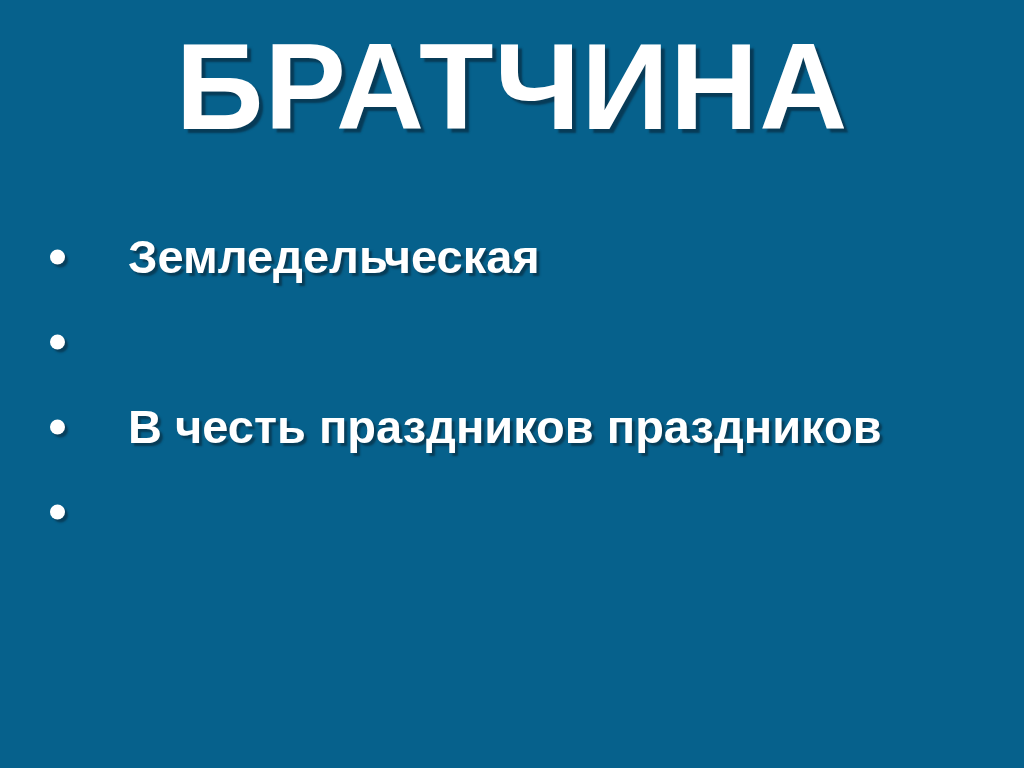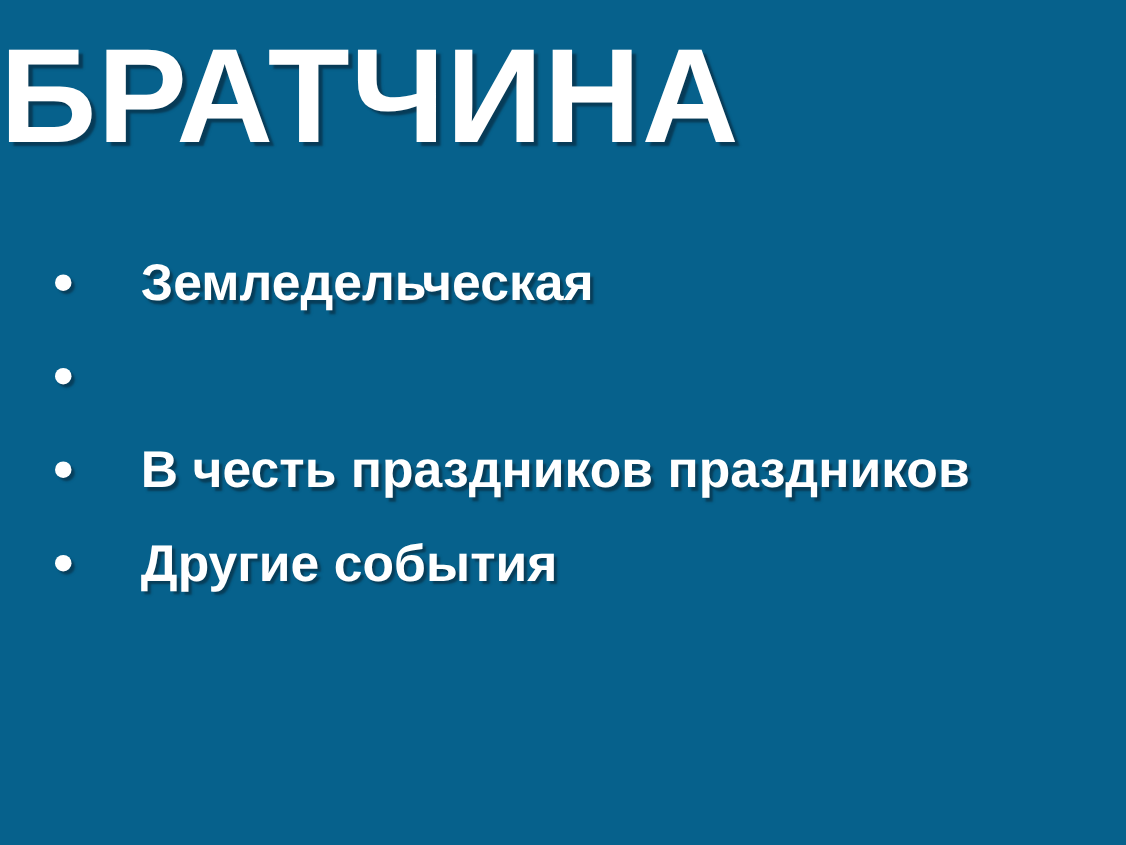--- a/index.html
+++ b/index.html
@@ -21,20 +21,21 @@
     background: #06618C;
     box-sizing: border-box;
   }
 
   
   #slide-title {
     position: absolute;
     top: 28px;
     left: 0;
     width: 1024px;
+    text-align: center;
     color: #FFFFFF;
     font-family: "Liberation Sans", sans-serif;
     font-weight: bold;
     font-size: 122px;
     line-height: 118px;
     letter-spacing: 1px;
     white-space: nowrap;
     text-shadow: 4px 4px 2px rgba(8, 45, 66, 0.72);
   }
 
@@ -101,18 +102,17 @@
     </li>
 
 
     <li class="bullet-row">
       <span class="bullet-marker"></span>
       <span class="bullet-text">В честь праздников праздников</span>
     </li>
 
     <li class="bullet-row">
       <span class="bullet-marker"></span>
-      <span class="bullet-text">Другие события</span>
     </li>
 
   </ul>
 
 </div>
 
 </body></html>

